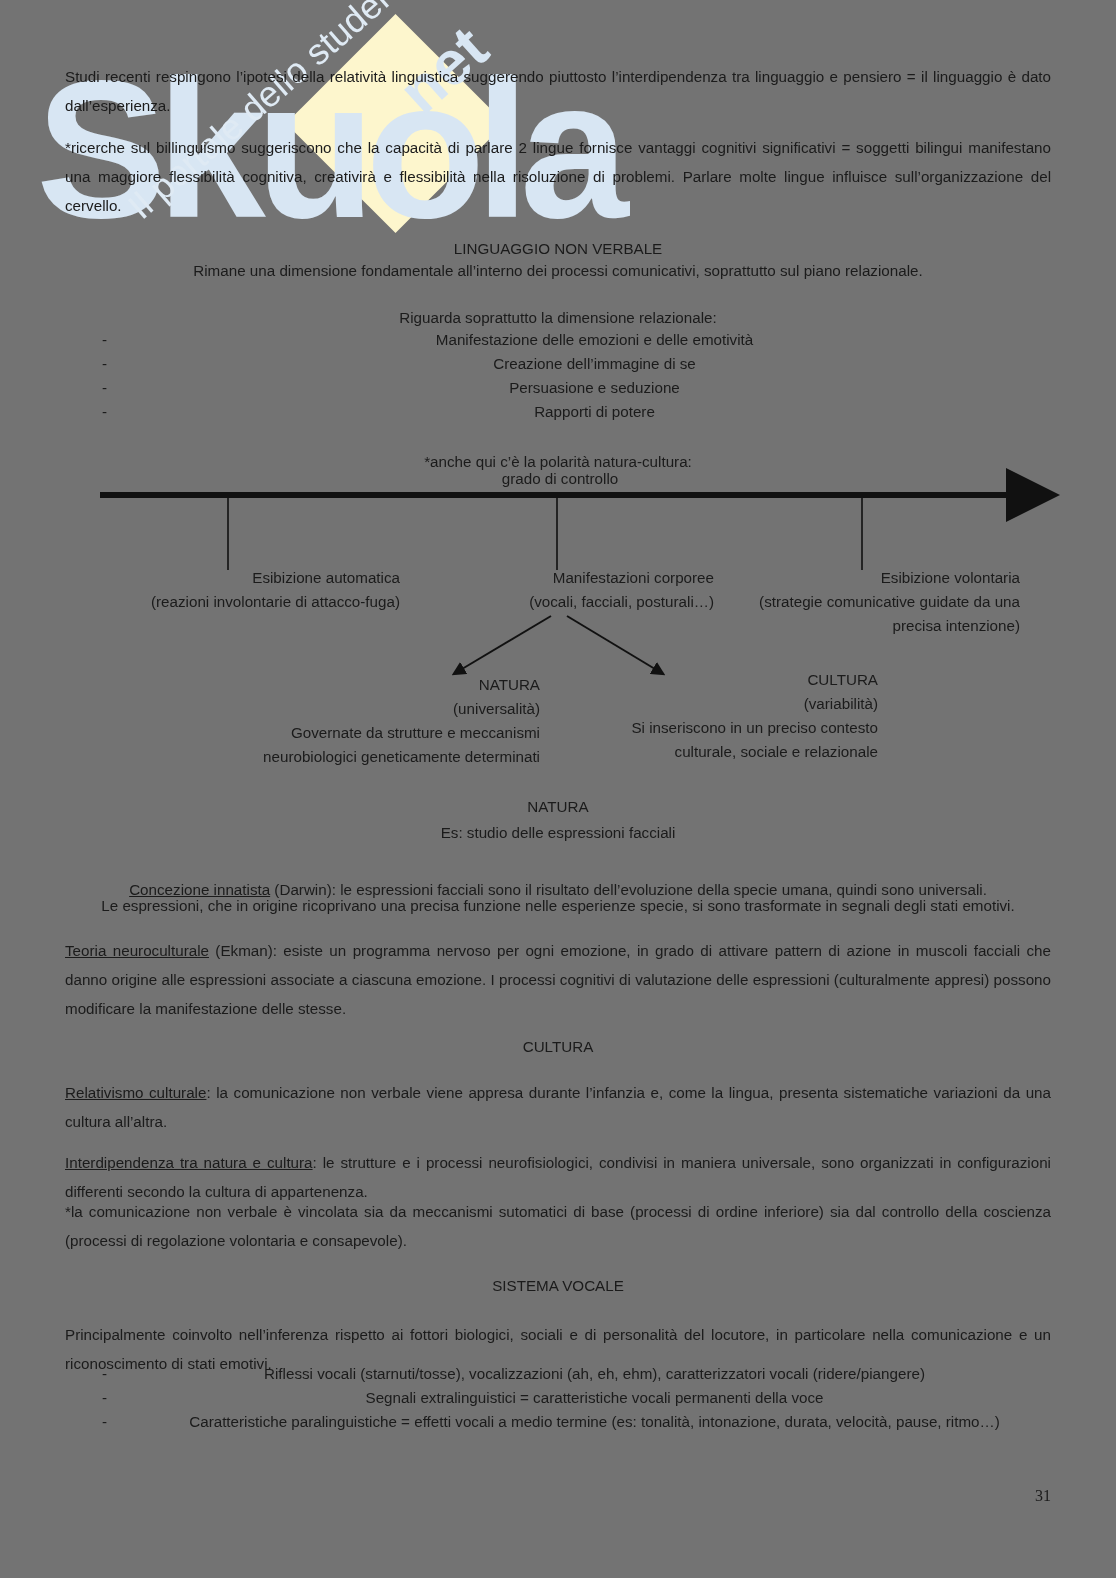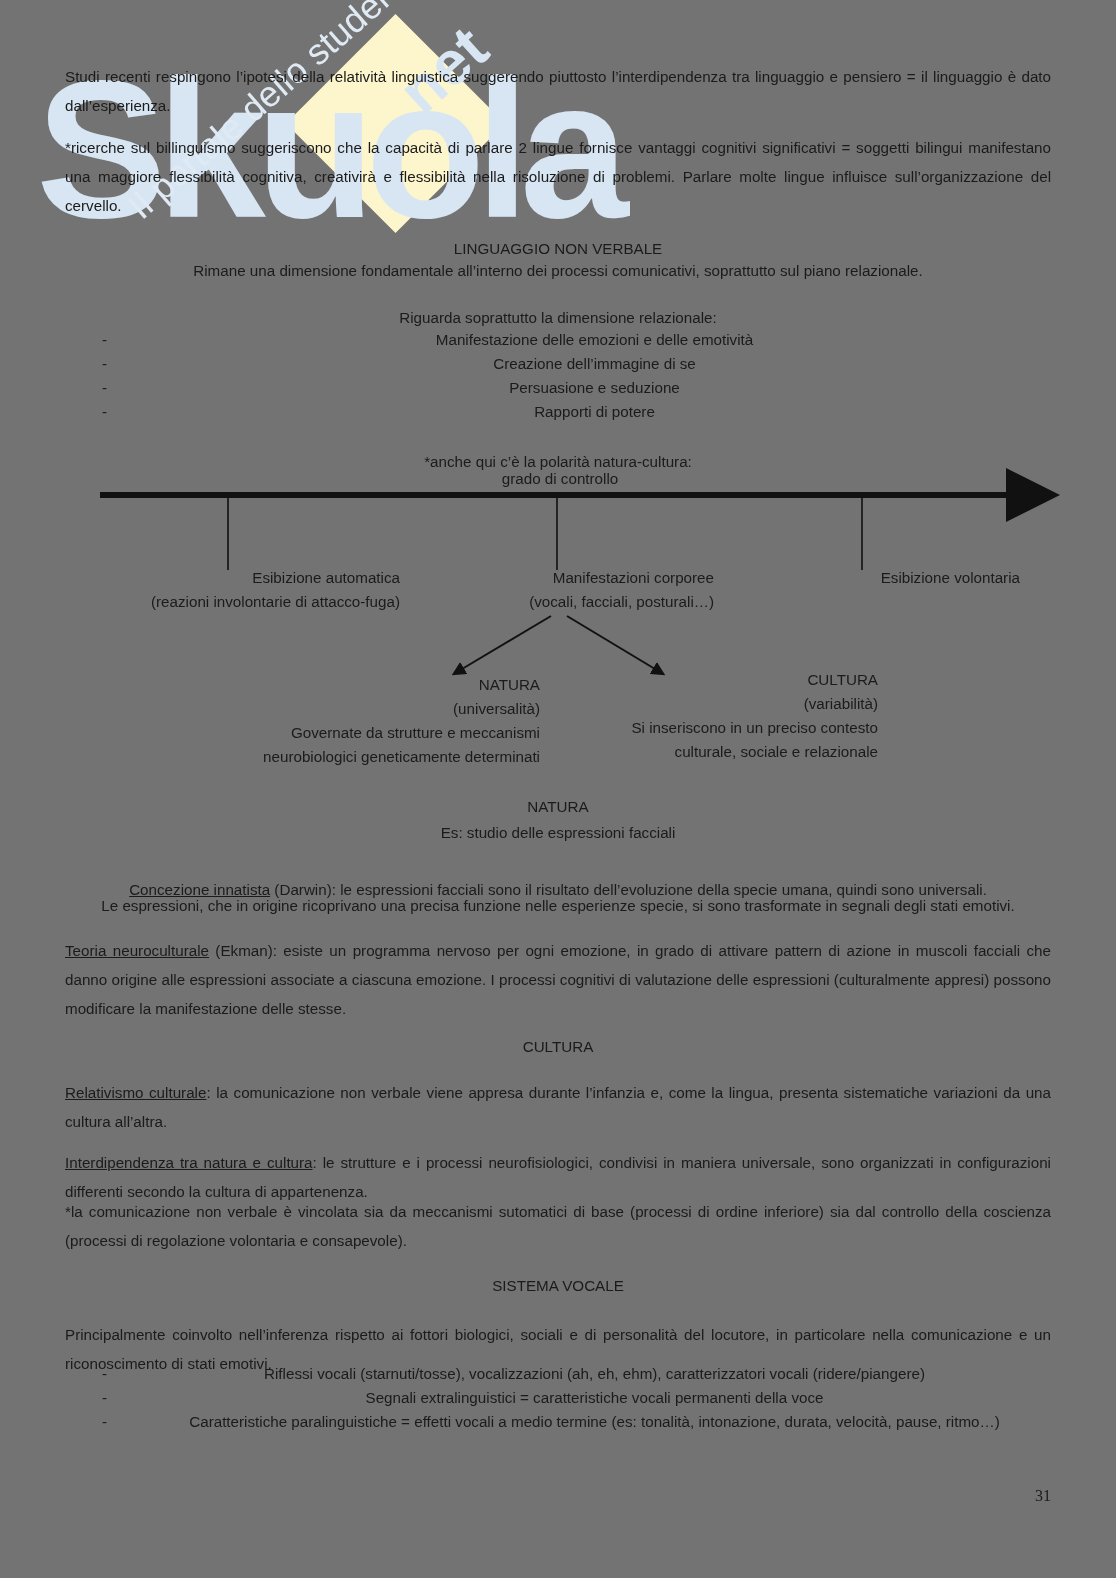--- a/index.html
+++ b/index.html
@@ -247,20 +247,21 @@
       <div>(reazioni involontarie di attacco-fuga)</div>
     </div>
 
     <div class="dlabel" style="left:400px; top:98px; width:314px;">
       <div>Manifestazioni corporee</div>
       <div>(vocali, facciali, posturali…)</div>
     </div>
 
     <div class="dlabel" style="left:726px; top:98px; width:294px;">
       <div>Esibizione volontaria</div>
+      <div>(strategie comunicative guidate da una precisa intenzione)</div>
     </div>
 
     <div class="dlabel" style="left:215px; top:205px; width:325px;">
       <div>NATURA</div>
       <div>(universalità)</div>
       <div>Governate da strutture e meccanismi neurobiologici geneticamente determinati</div>
     </div>
 
     <div class="dlabel" style="left:586px; top:200px; width:292px;">
       <div>CULTURA</div>

